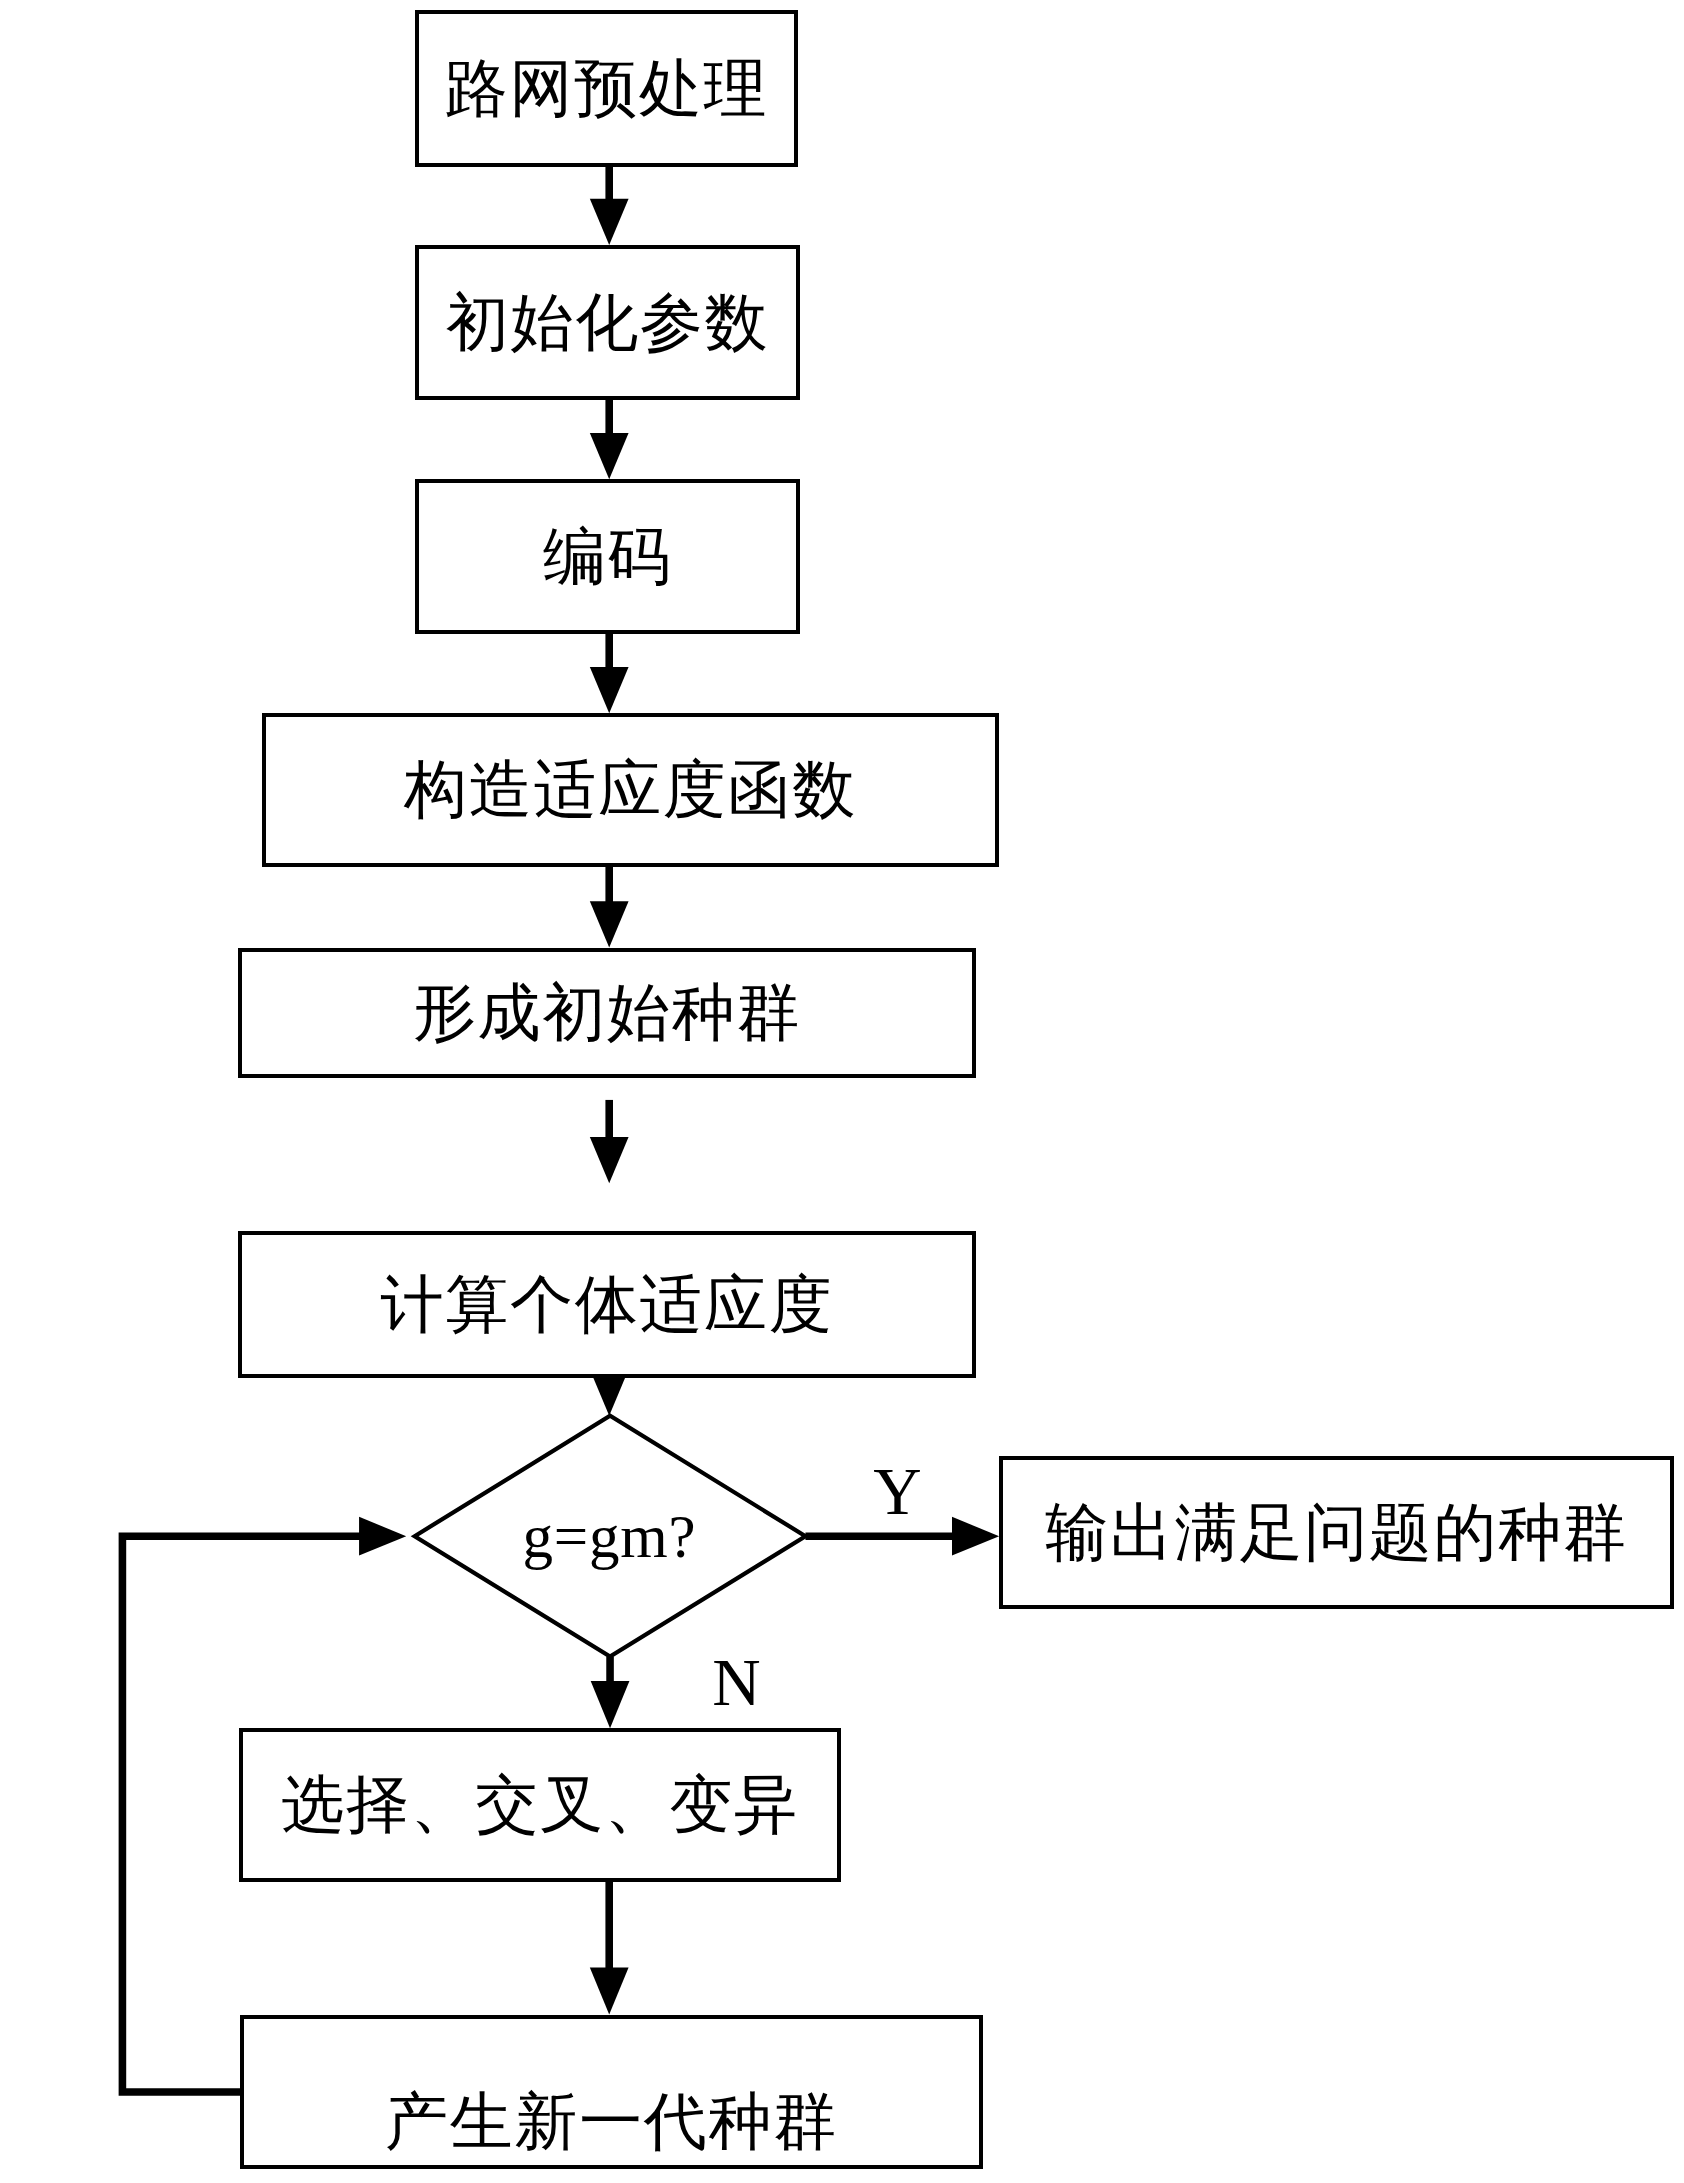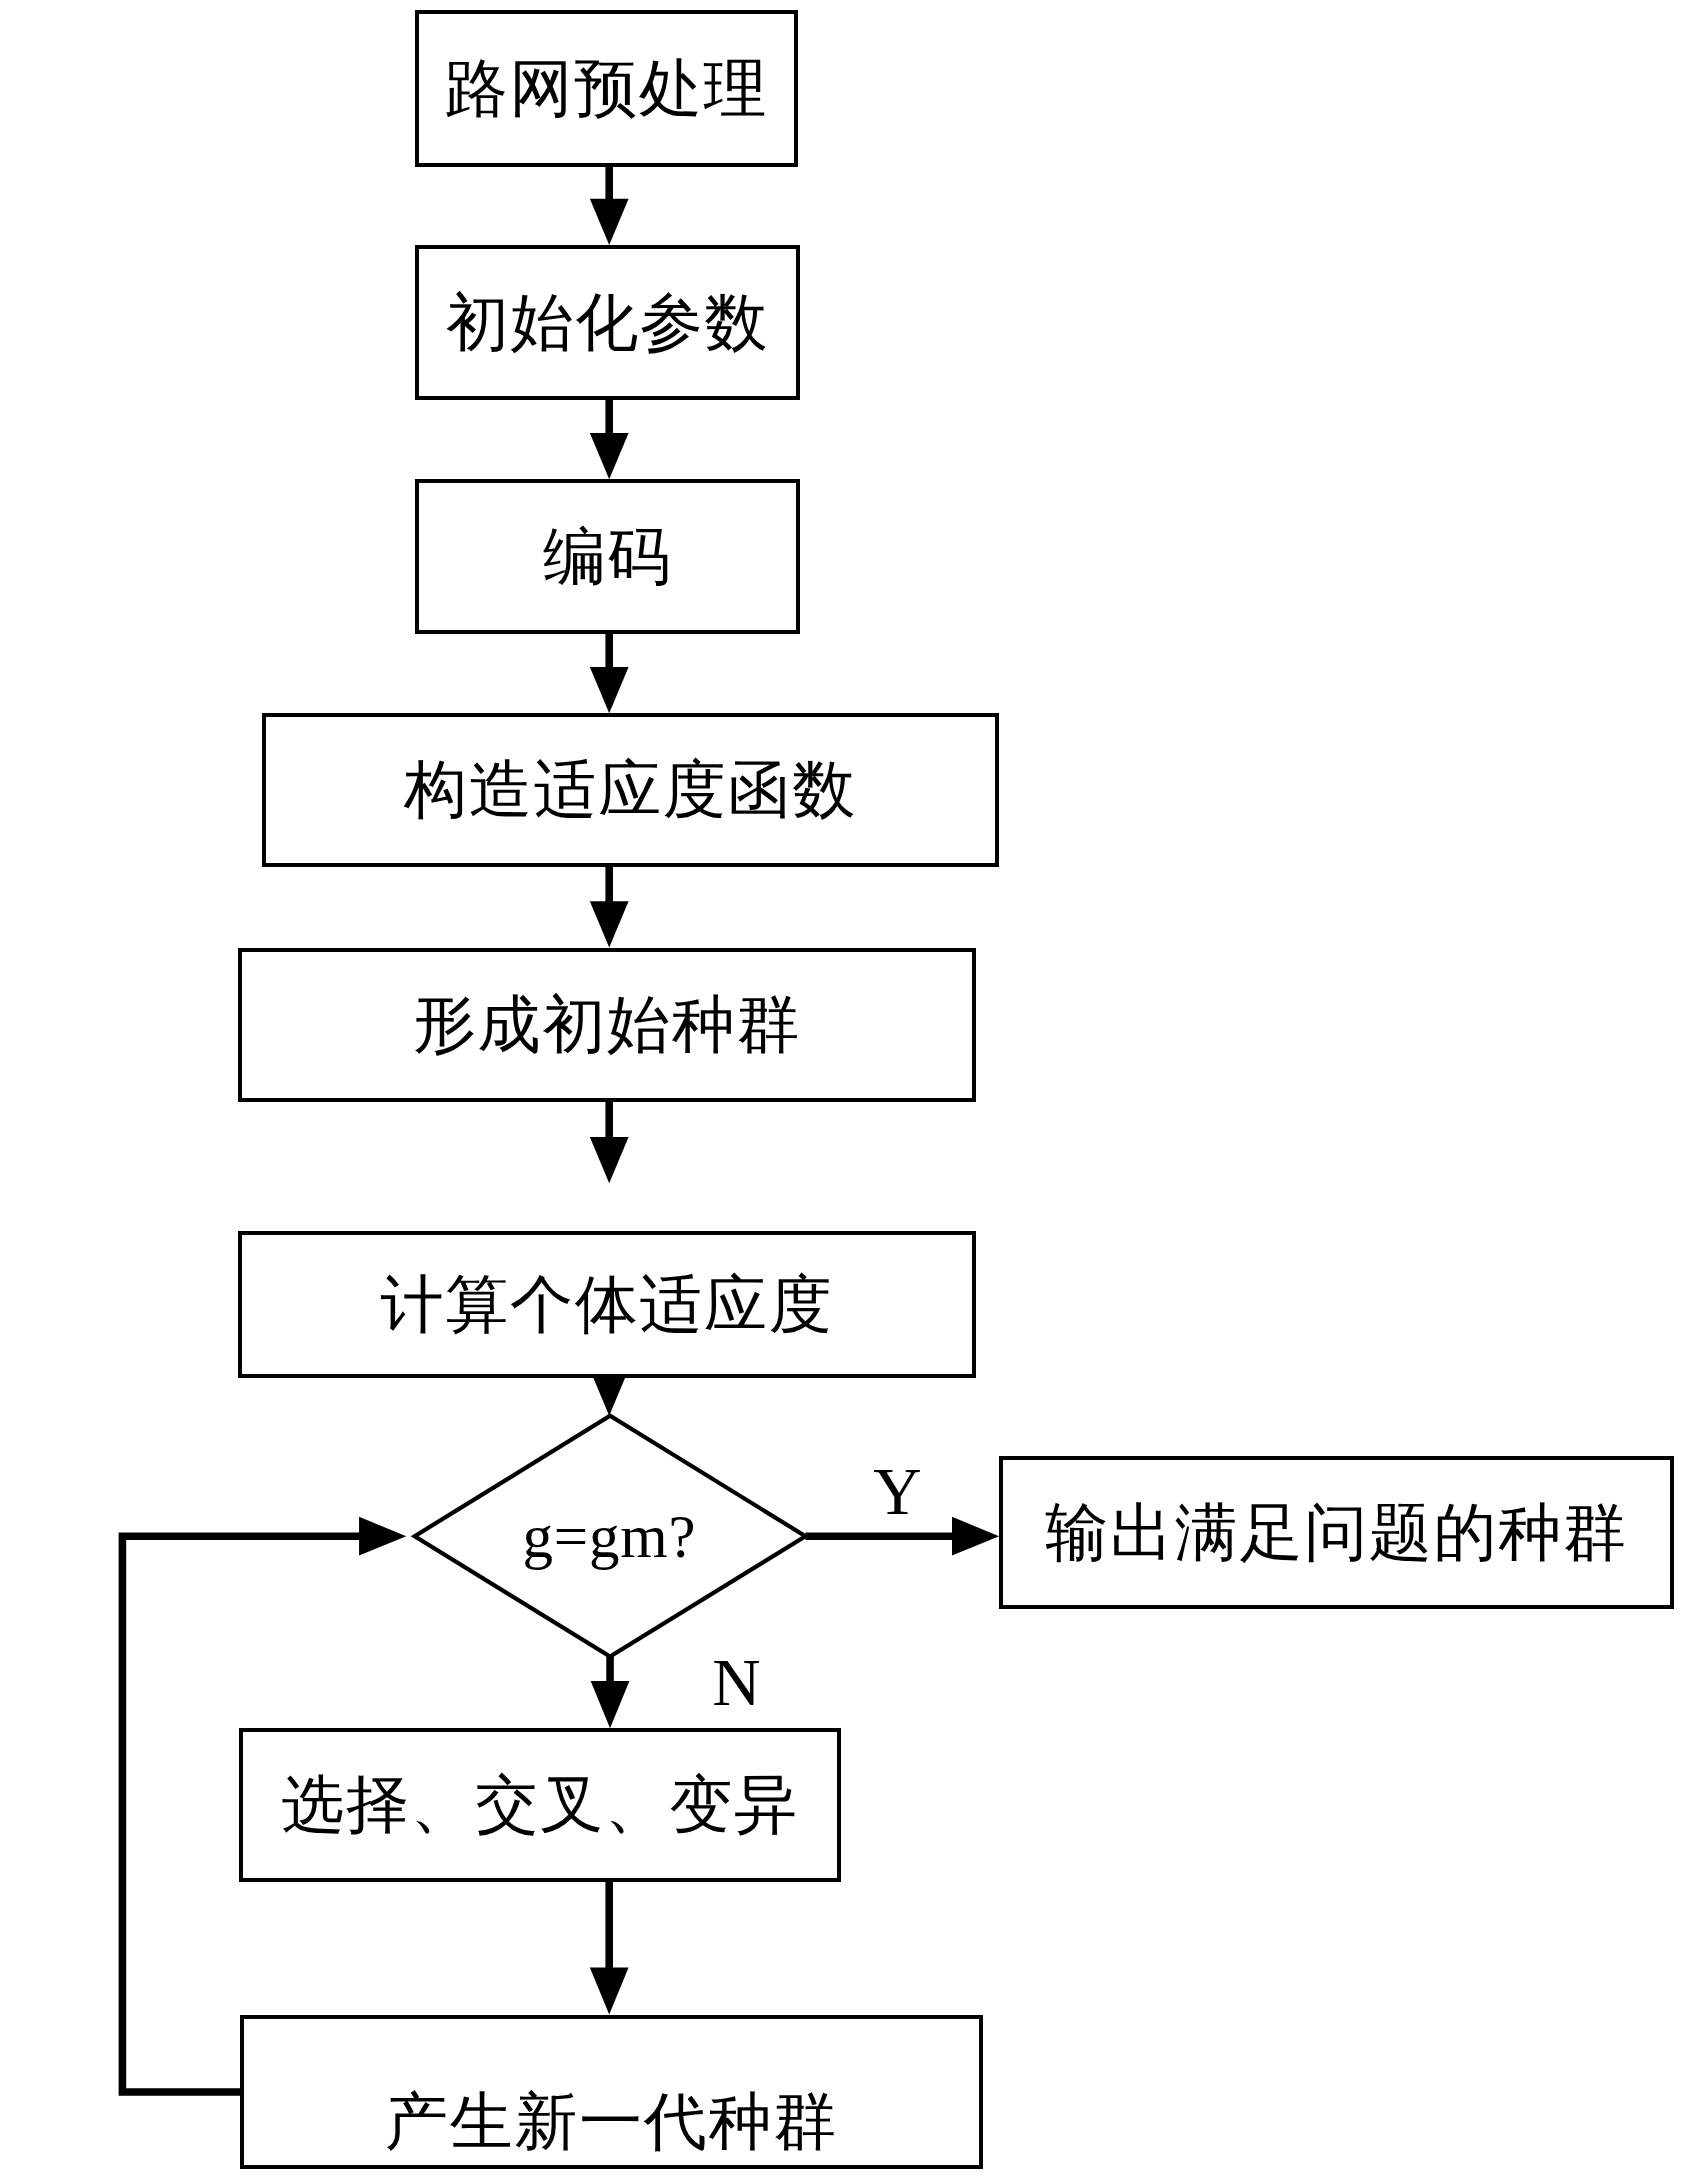--- a/index.html
+++ b/index.html
@@ -103,21 +103,21 @@
   </div>
 
   <div class="fbox" style="left:415px; top:479px; width:385px; height:155px;">
     <span>编码</span>
   </div>
 
   <div class="fbox" style="left:246px; top:713px; width:737px; height:154px;margin-left:16px;">
     <span>构造适应度函数</span>
   </div>
 
-  <div class="fbox" style="left:238px; top:948px; width:738px; height:154px;font-family:Liberation Mono, monospace;">
+  <div class="fbox" style="left:238px; top:948px; width:738px; height:130px;font-family:Liberation Mono, monospace;">
     <span>形成初始种群</span>
   </div>
 
   <div class="fbox" style="left:238px; top:1183px; width:738px; height:147px;margin-top:48px;">
     <span>计算个体适应度</span>
   </div>
 
   <div class="fbox" style="left:239px; top:1728px; width:602px; height:154px;">
     <span>选择、交叉、变异</span>
   </div>

